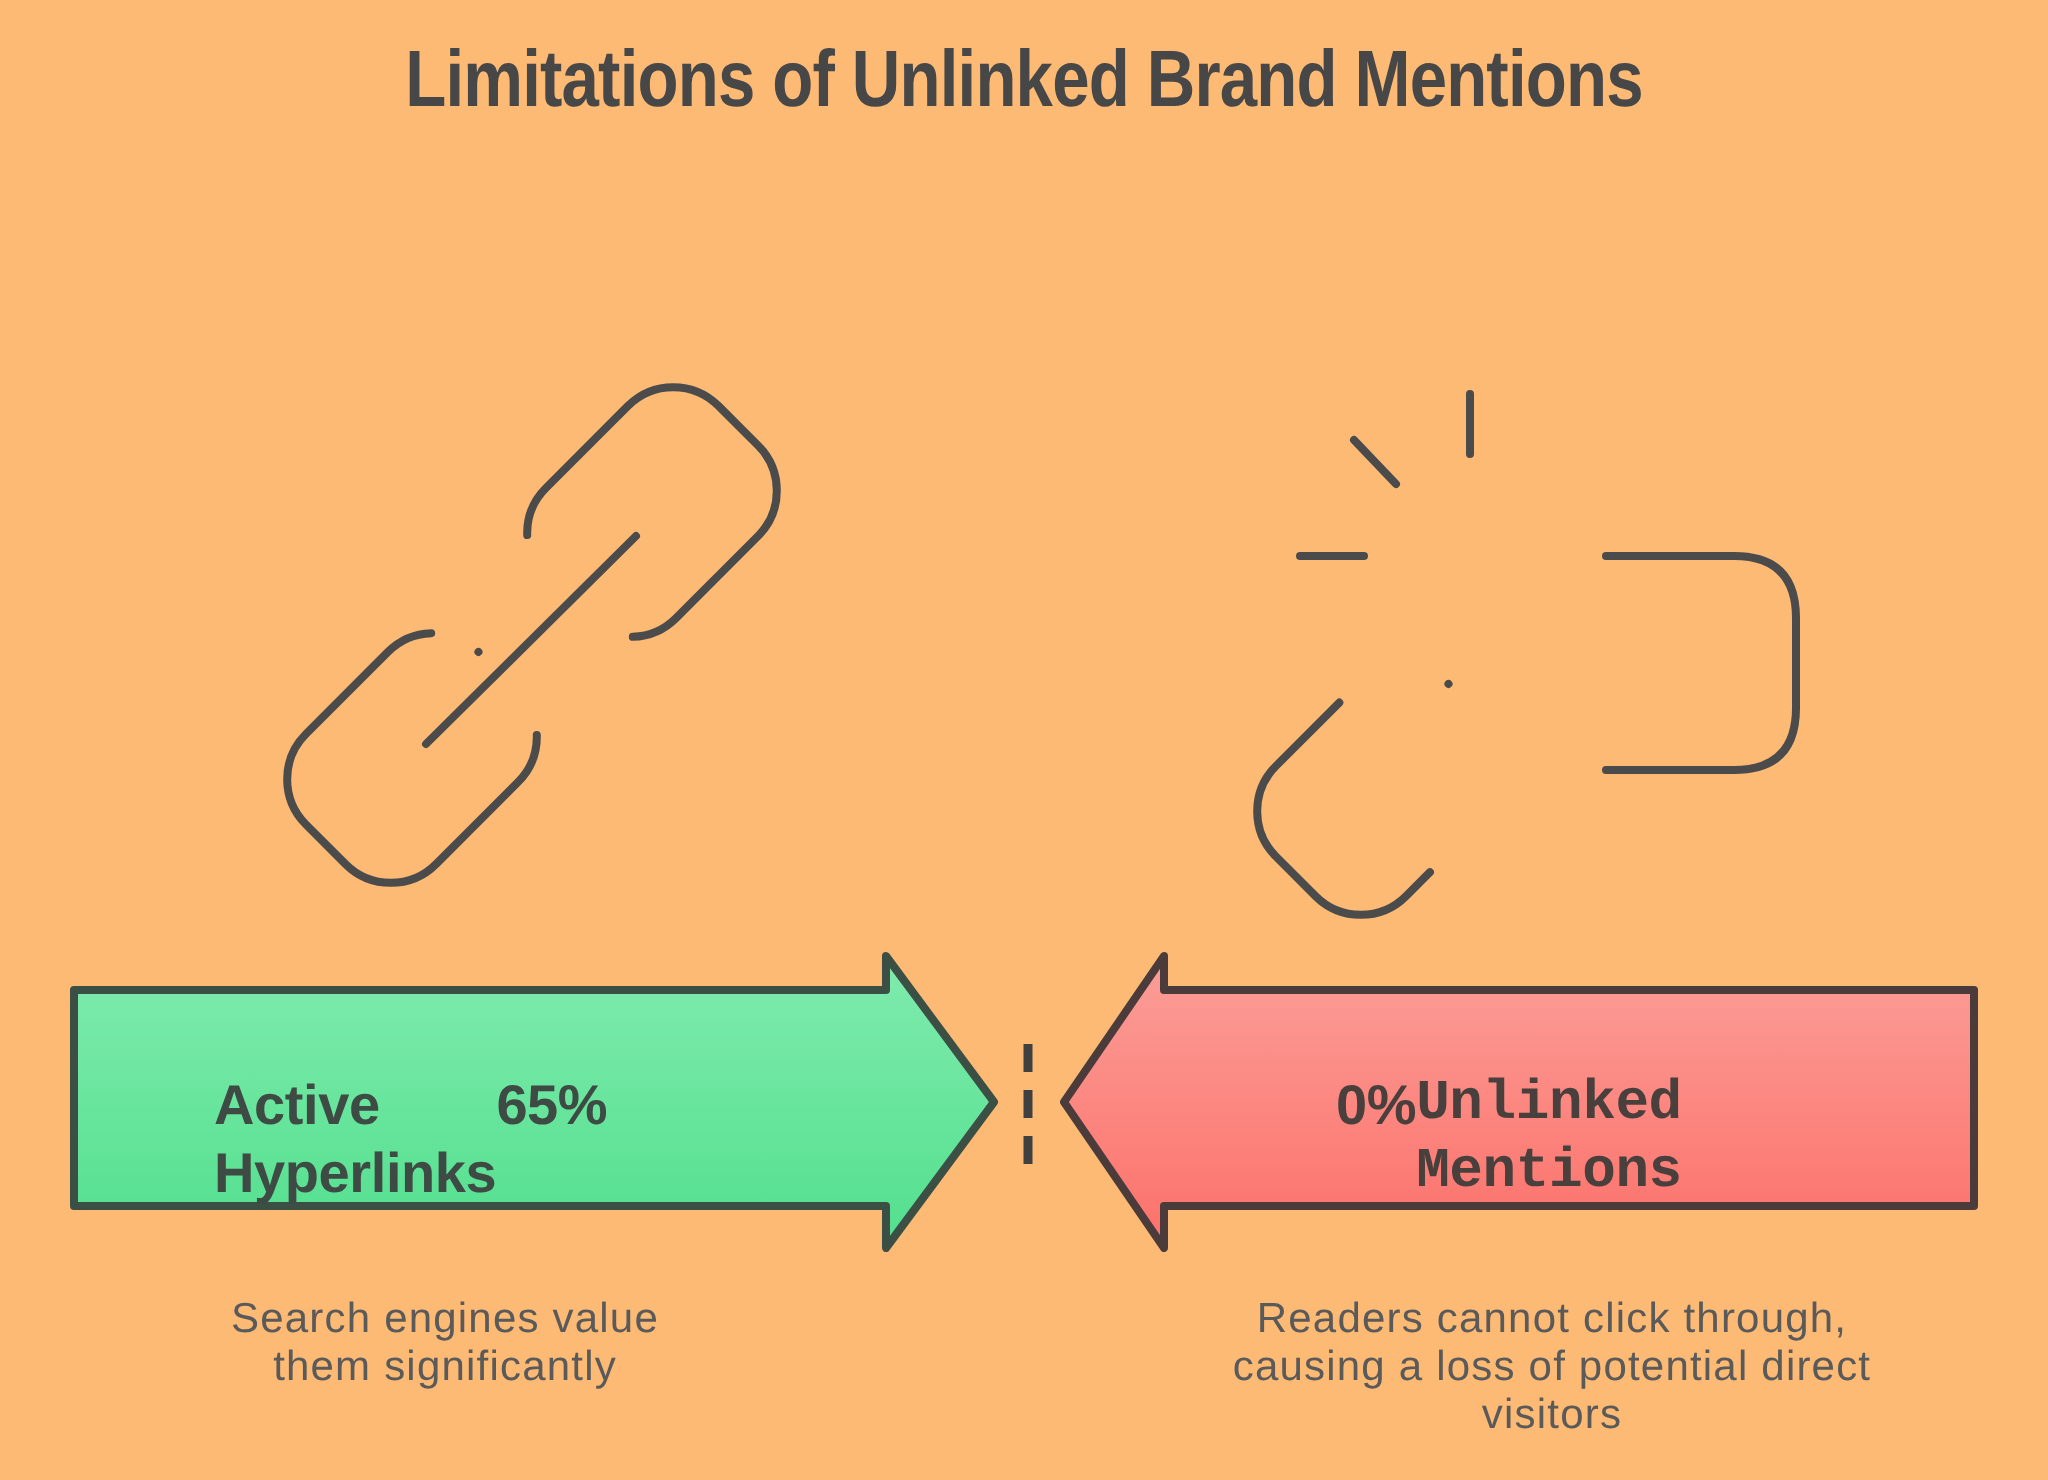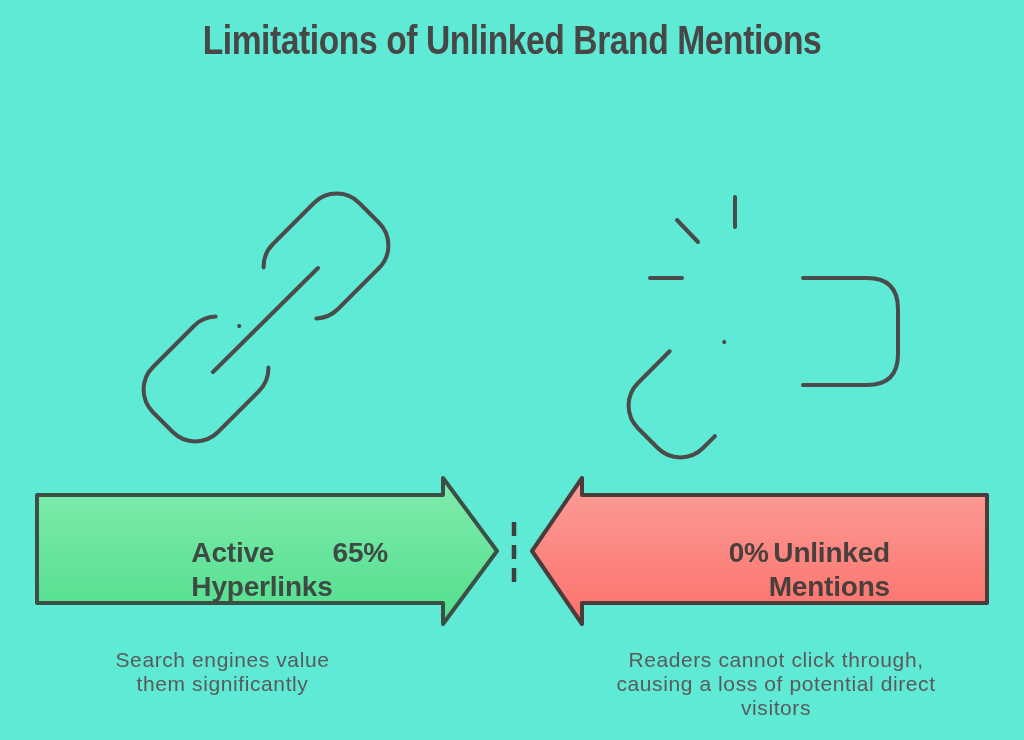--- a/index.html
+++ b/index.html
@@ -1,40 +1,40 @@
 <!DOCTYPE html>
 <html style="--green-top: #80ebae; --green-bottom: #52df8d; --green-border: #3c4f44; --green-text: #3e4b44; --red-top: #fb9e98; --red-bottom: #fc716a; --red-border: #4b3b3a; --red-text: #493f3d; --icon-stroke: #4b4b4b; --title-text: #474747; --caption-text: #5a5a5a; --divider: #404040;"><head>
 <meta charset="utf-8">
 <style>
   html,body{margin:0;padding:0;background:#ffffff;}
   #canvas{
-    position:relative;width:1024px;height:740px;background:#5eead4;overflow:hidden;
+    position:relative;width:1024px;height:740px;background:#fdba74;overflow:hidden;
     font-family:"Liberation Sans",sans-serif;
   }
   .title{
     position:absolute;top:20px;left:0;width:1024px;text-align:center;
     font-size:40px;font-weight:bold;line-height:1;letter-spacing:-.5px;
     color:var(--title-text,#474747);transform:scaleX(.84);
     white-space:nowrap;
   }
   .icon-box{position:absolute;}
   .icon-box svg{display:block;}
   .arrow-box{position:absolute;width:465px;height:150px;}
   .arrow-box svg{position:absolute;left:0;top:0;}
   .arrow-content{
     position:absolute;top:19px;height:108px;display:flex;align-items:center;
     font-weight:bold;font-size:28px;line-height:34px;letter-spacing:-.2px;
   }
-  .arrow-row{flex:1;display:flex;justify-content:flex-end;align-items:flex-start;margin-top:42px;}
+  .arrow-row{flex:1;display:flex;justify-content:flex-start;align-items:flex-start;margin-top:42px;}
   .green-content{left:2px;width:406px;color:var(--green-text,#3e4b44);}
   .green-content .arrow-row{padding:0 55px 0 70px;}
   .red-content{left:57px;width:405px;color:var(--red-text,#493f3d);}
   .red-content .arrow-row{padding:0 97px 0 86px;}
   .multiline{white-space:pre-line;}
-  .label-right{text-align:right;}
+  .label-right{text-align:right;font-family:Liberation Mono, monospace;}
   .caption{
     position:absolute;text-align:center;font-size:21px;line-height:24px;
     letter-spacing:.6px;color:var(--caption-text,#5a5a5a);white-space:pre-line;
   }
   .caption-left{left:70px;top:648px;width:305px;}
   .caption-right{left:575px;top:648px;width:402px;}
   .divider{position:absolute;left:509px;top:516px;}
 </style>
 </head>
 <body>

